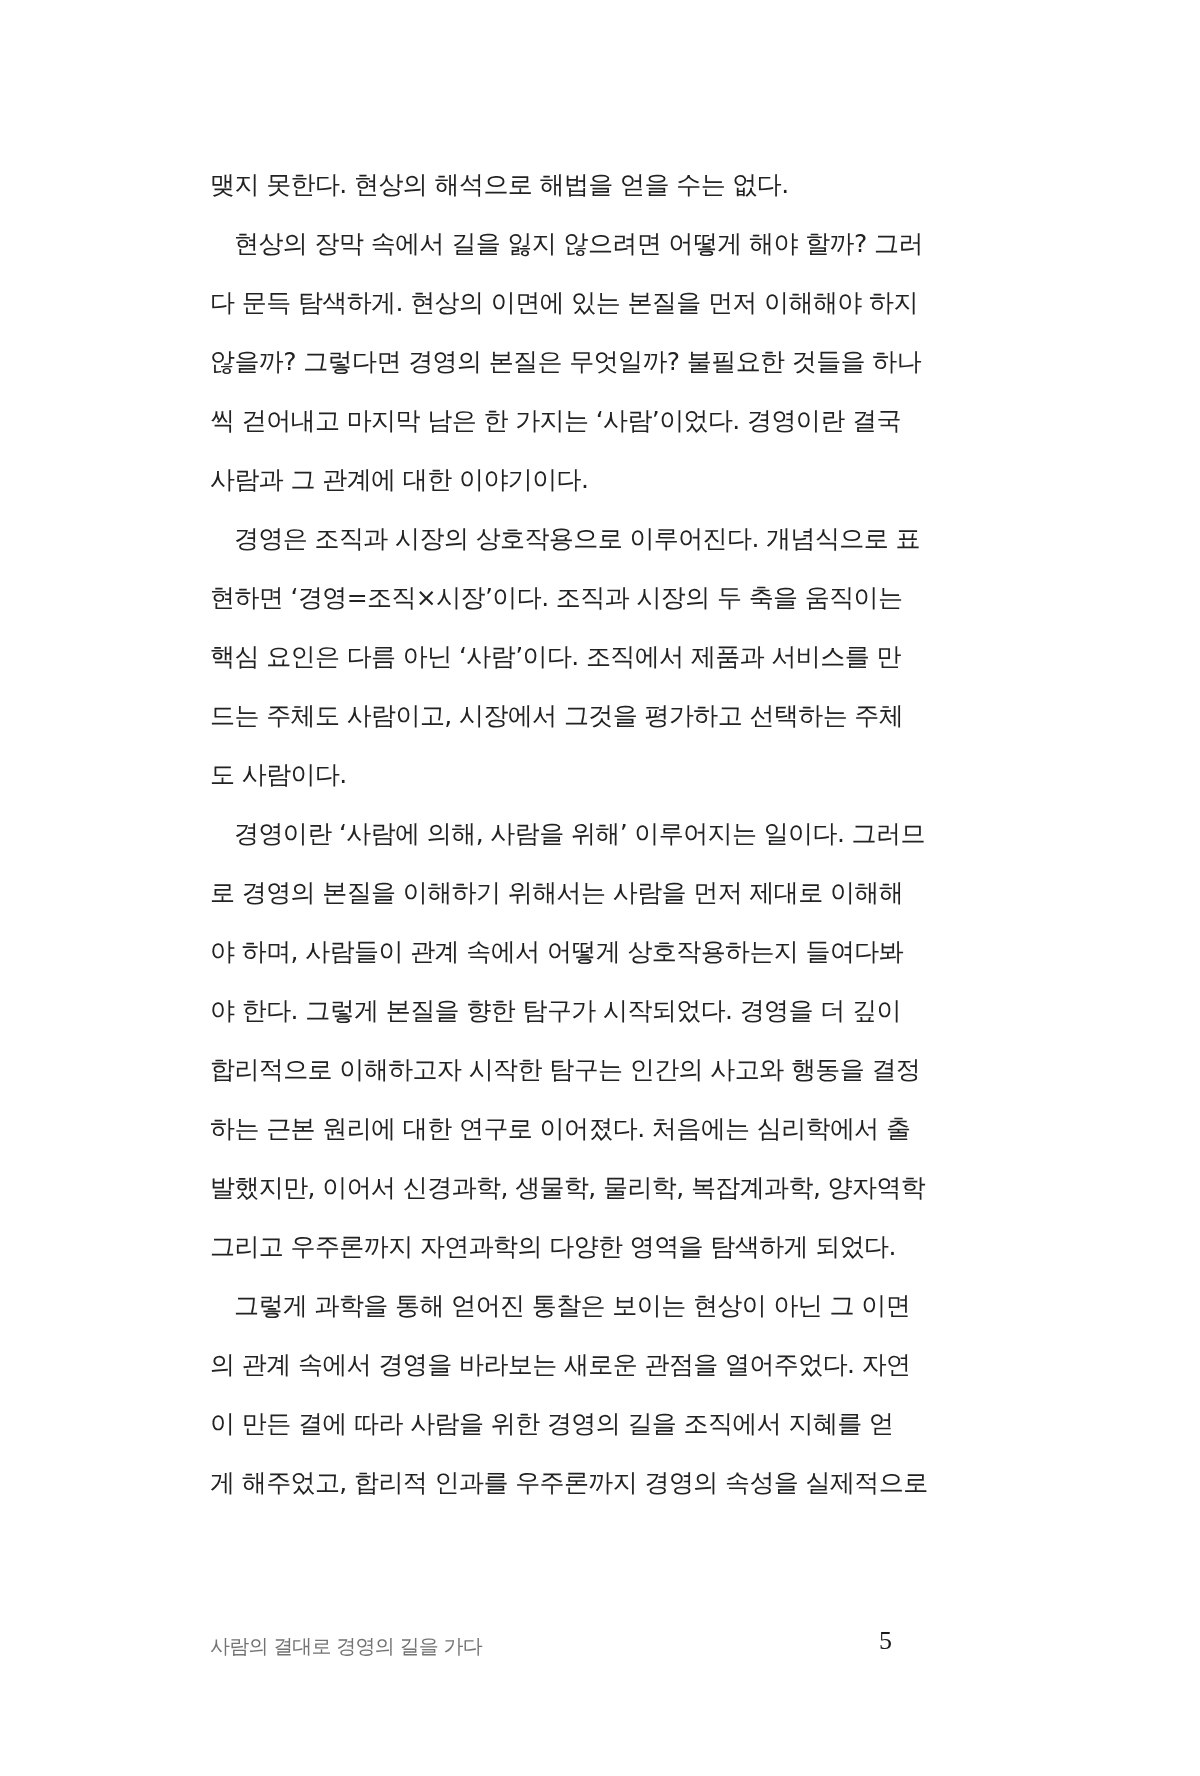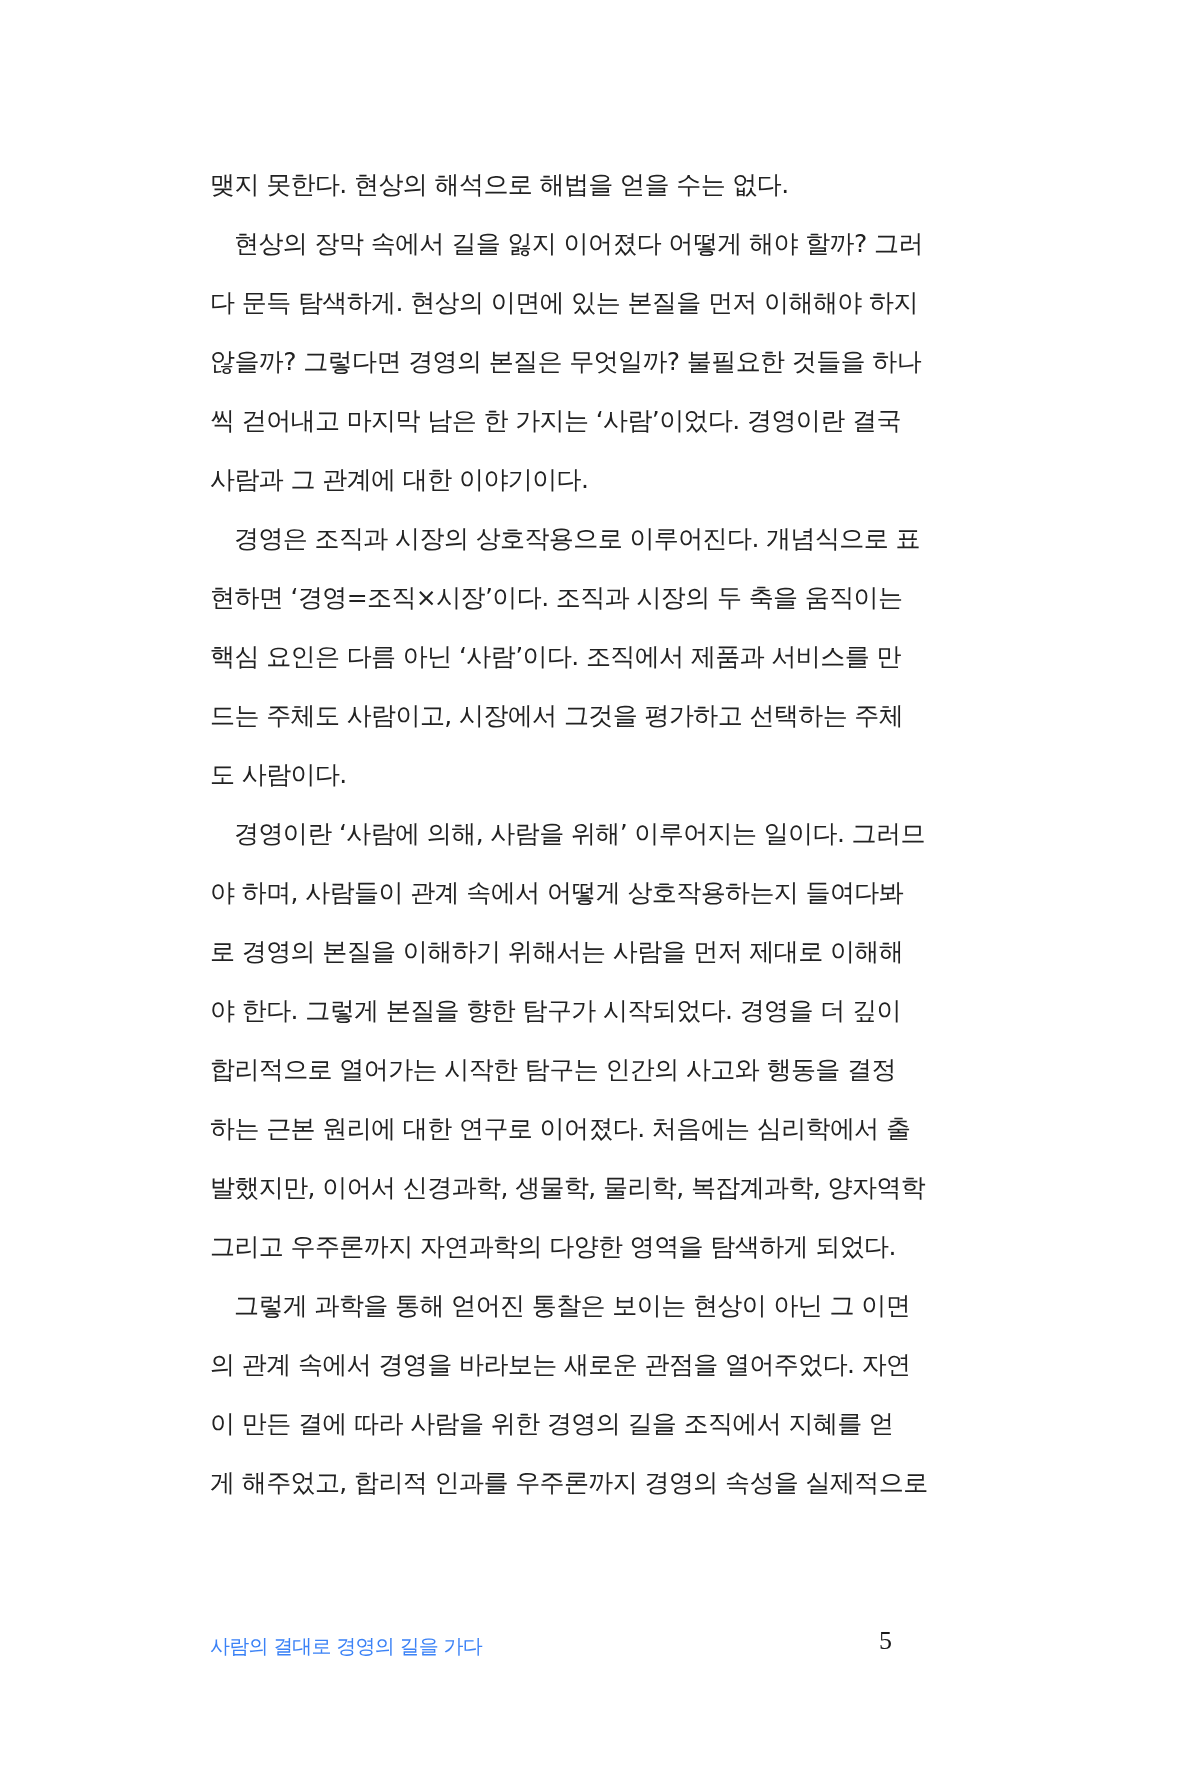--- a/index.html
+++ b/index.html
@@ -44,55 +44,55 @@
     }
     .line.indent {
       padding-left: 24px;
     }
     .footer-title {
       position: absolute;
       left: 210px;
       top: 1633px;
       font-size: 20px;
       letter-spacing: -0.8px;
-      color: #3b82f6;
+      color: #737373;
       font-family: "DejaVu Sans", "Liberation Sans", sans-serif;
     }
     .page-number {
       position: absolute;
       left: 872px;
       top: 1626px;
       width: 20px;
       text-align: right;
       font-size: 26px;
       color: #1a1a1a;
       font-family: "Liberation Serif", "DejaVu Serif", serif;
     }
   </style>
 </head>
 <body>
 
 <div class="page">
   <div class="body-text">
     <span class="line last">맺지 못한다. 현상의 해석으로 해법을 얻을 수는 없다.</span>
-    <span class="line indent">현상의 장막 속에서 길을 잃지 이어졌다 어떻게 해야 할까? 그러</span>
+    <span class="line indent">현상의 장막 속에서 길을 잃지 않으려면 어떻게 해야 할까? 그러</span>
     <span class="line">다 문득 탐색하게. 현상의 이면에 있는 본질을 먼저 이해해야 하지</span>
     <span class="line">않을까? 그렇다면 경영의 본질은 무엇일까? 불필요한 것들을 하나</span>
     <span class="line">씩 걷어내고 마지막 남은 한 가지는 ‘사람’이었다. 경영이란 결국</span>
     <span class="line last">사람과 그 관계에 대한 이야기이다.</span>
     <span class="line indent">경영은 조직과 시장의 상호작용으로 이루어진다. 개념식으로 표</span>
     <span class="line">현하면 ‘경영=조직×시장’이다. 조직과 시장의 두 축을 움직이는</span>
     <span class="line">핵심 요인은 다름 아닌 ‘사람’이다. 조직에서 제품과 서비스를 만</span>
     <span class="line">드는 주체도 사람이고, 시장에서 그것을 평가하고 선택하는 주체</span>
     <span class="line last">도 사람이다.</span>
     <span class="line indent">경영이란 ‘사람에 의해, 사람을 위해’ 이루어지는 일이다. 그러므</span>
+    <span class="line">로 경영의 본질을 이해하기 위해서는 사람을 먼저 제대로 이해해</span>
     <span class="line">야 하며, 사람들이 관계 속에서 어떻게 상호작용하는지 들여다봐</span>
-    <span class="line">로 경영의 본질을 이해하기 위해서는 사람을 먼저 제대로 이해해</span>
     <span class="line">야 한다. 그렇게 본질을 향한 탐구가 시작되었다. 경영을 더 깊이</span>
-    <span class="line">합리적으로 열어가는 시작한 탐구는 인간의 사고와 행동을 결정</span>
+    <span class="line">합리적으로 이해하고자 시작한 탐구는 인간의 사고와 행동을 결정</span>
     <span class="line">하는 근본 원리에 대한 연구로 이어졌다. 처음에는 심리학에서 출</span>
     <span class="line">발했지만, 이어서 신경과학, 생물학, 물리학, 복잡계과학, 양자역학</span>
     <span class="line last">그리고 우주론까지 자연과학의 다양한 영역을 탐색하게 되었다.</span>
     <span class="line indent">그렇게 과학을 통해 얻어진 통찰은 보이는 현상이 아닌 그 이면</span>
     <span class="line">의 관계 속에서 경영을 바라보는 새로운 관점을 열어주었다. 자연</span>
     <span class="line">이 만든 결에 따라 사람을 위한 경영의 길을 조직에서 지혜를 얻</span>
     <span class="line">게 해주었고, 합리적 인과를 우주론까지 경영의 속성을 실제적으로</span>
   </div>
 
   <div class="footer-title">사람의 결대로 경영의 길을 가다</div>

